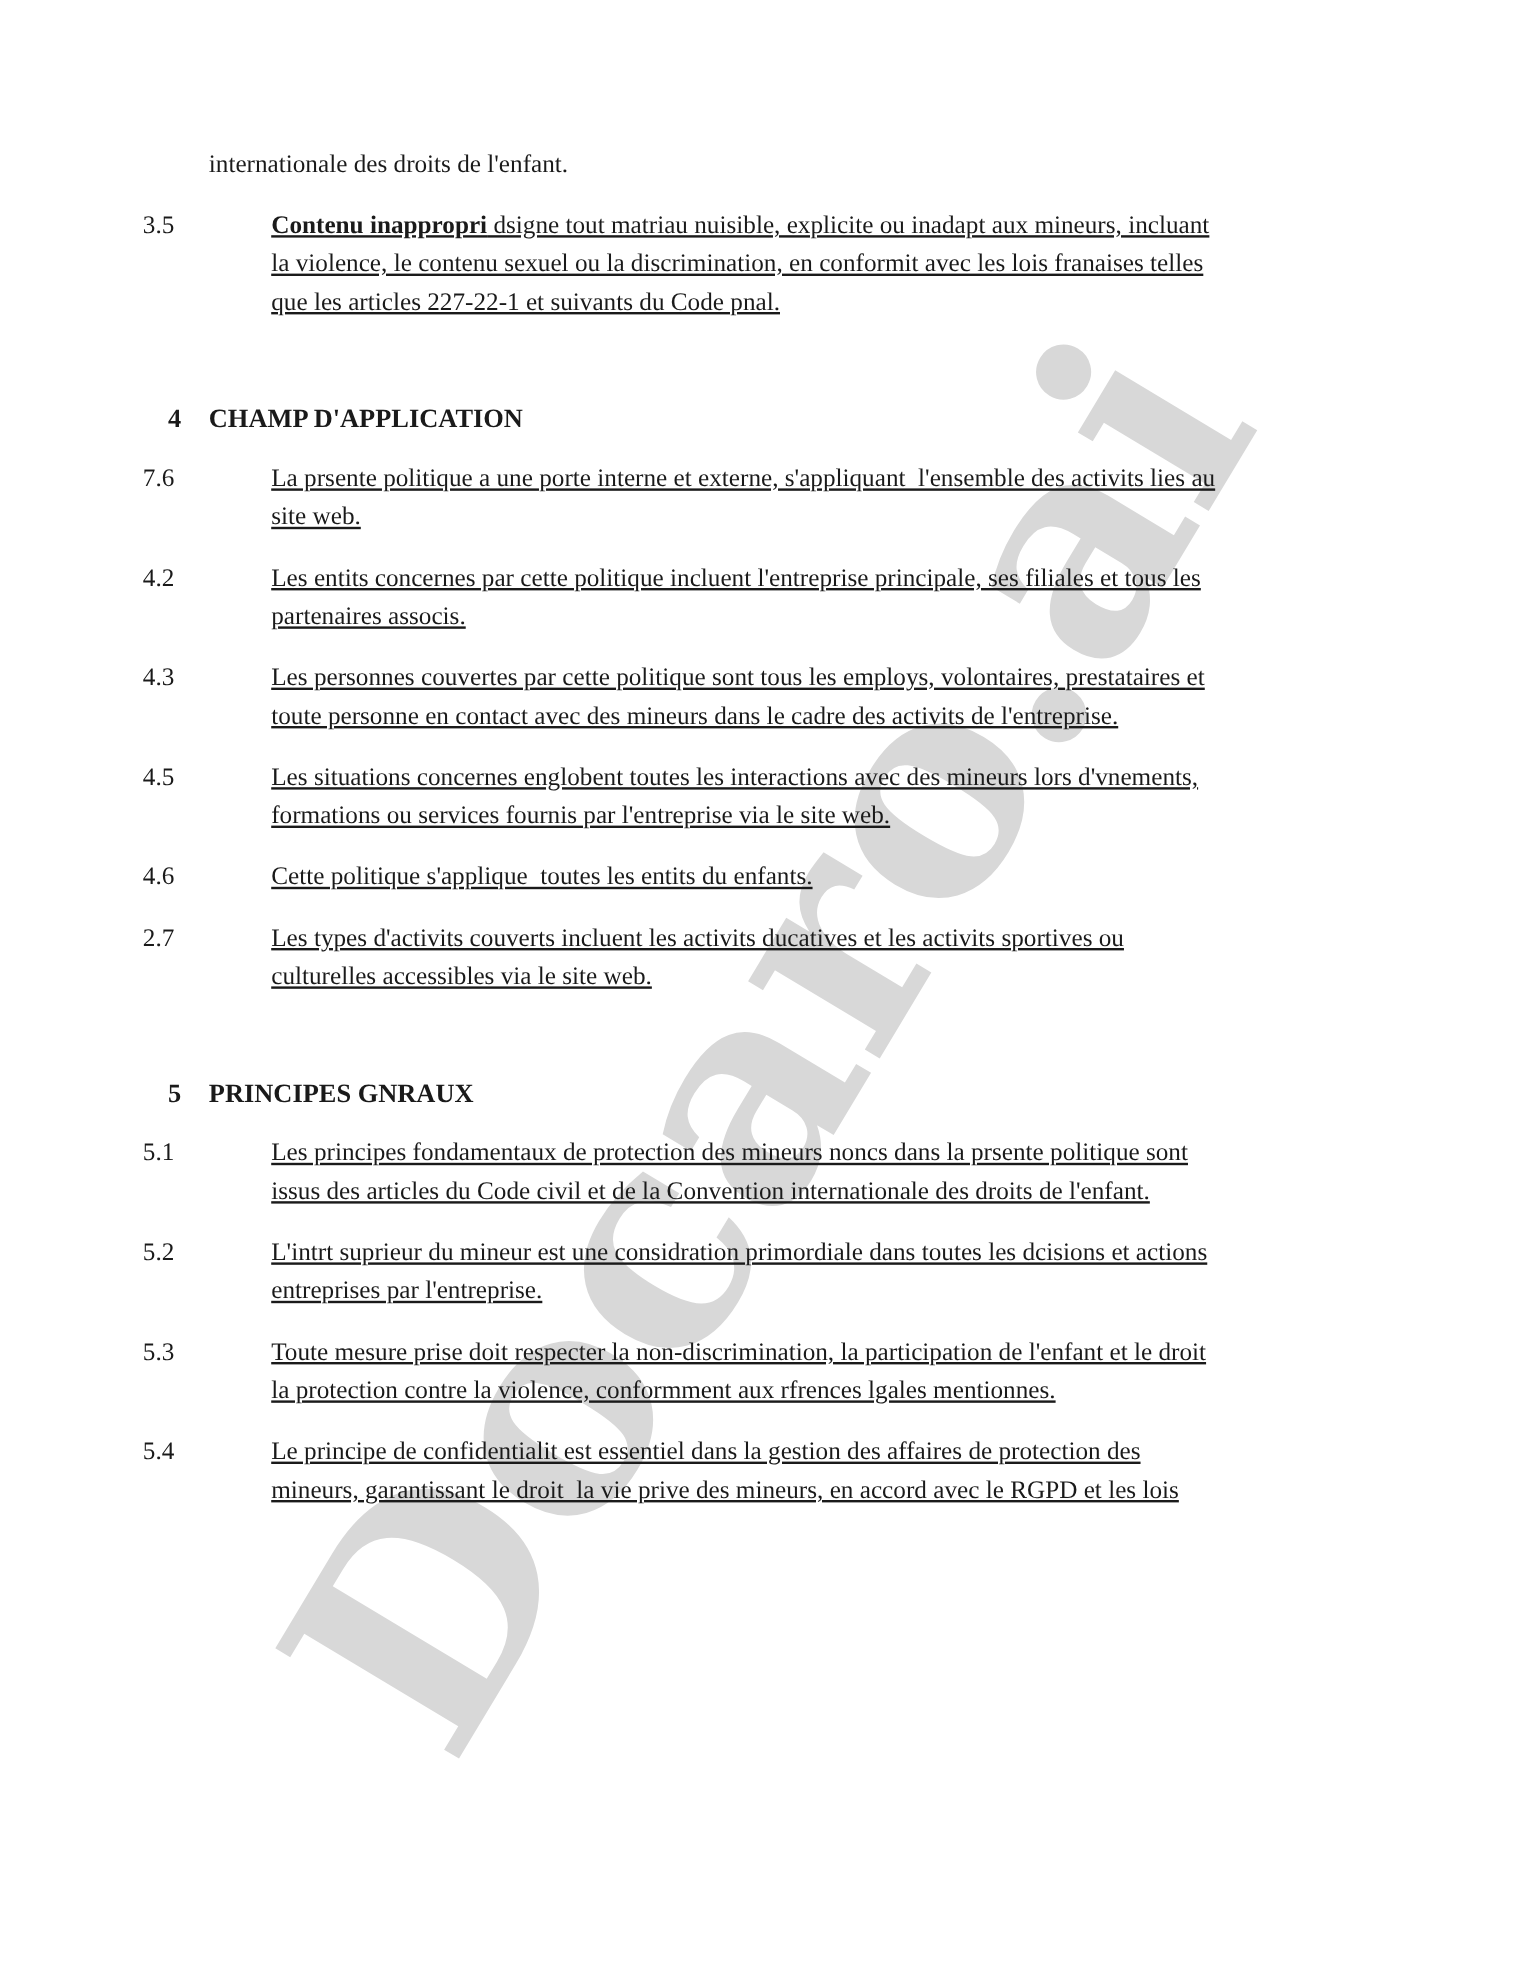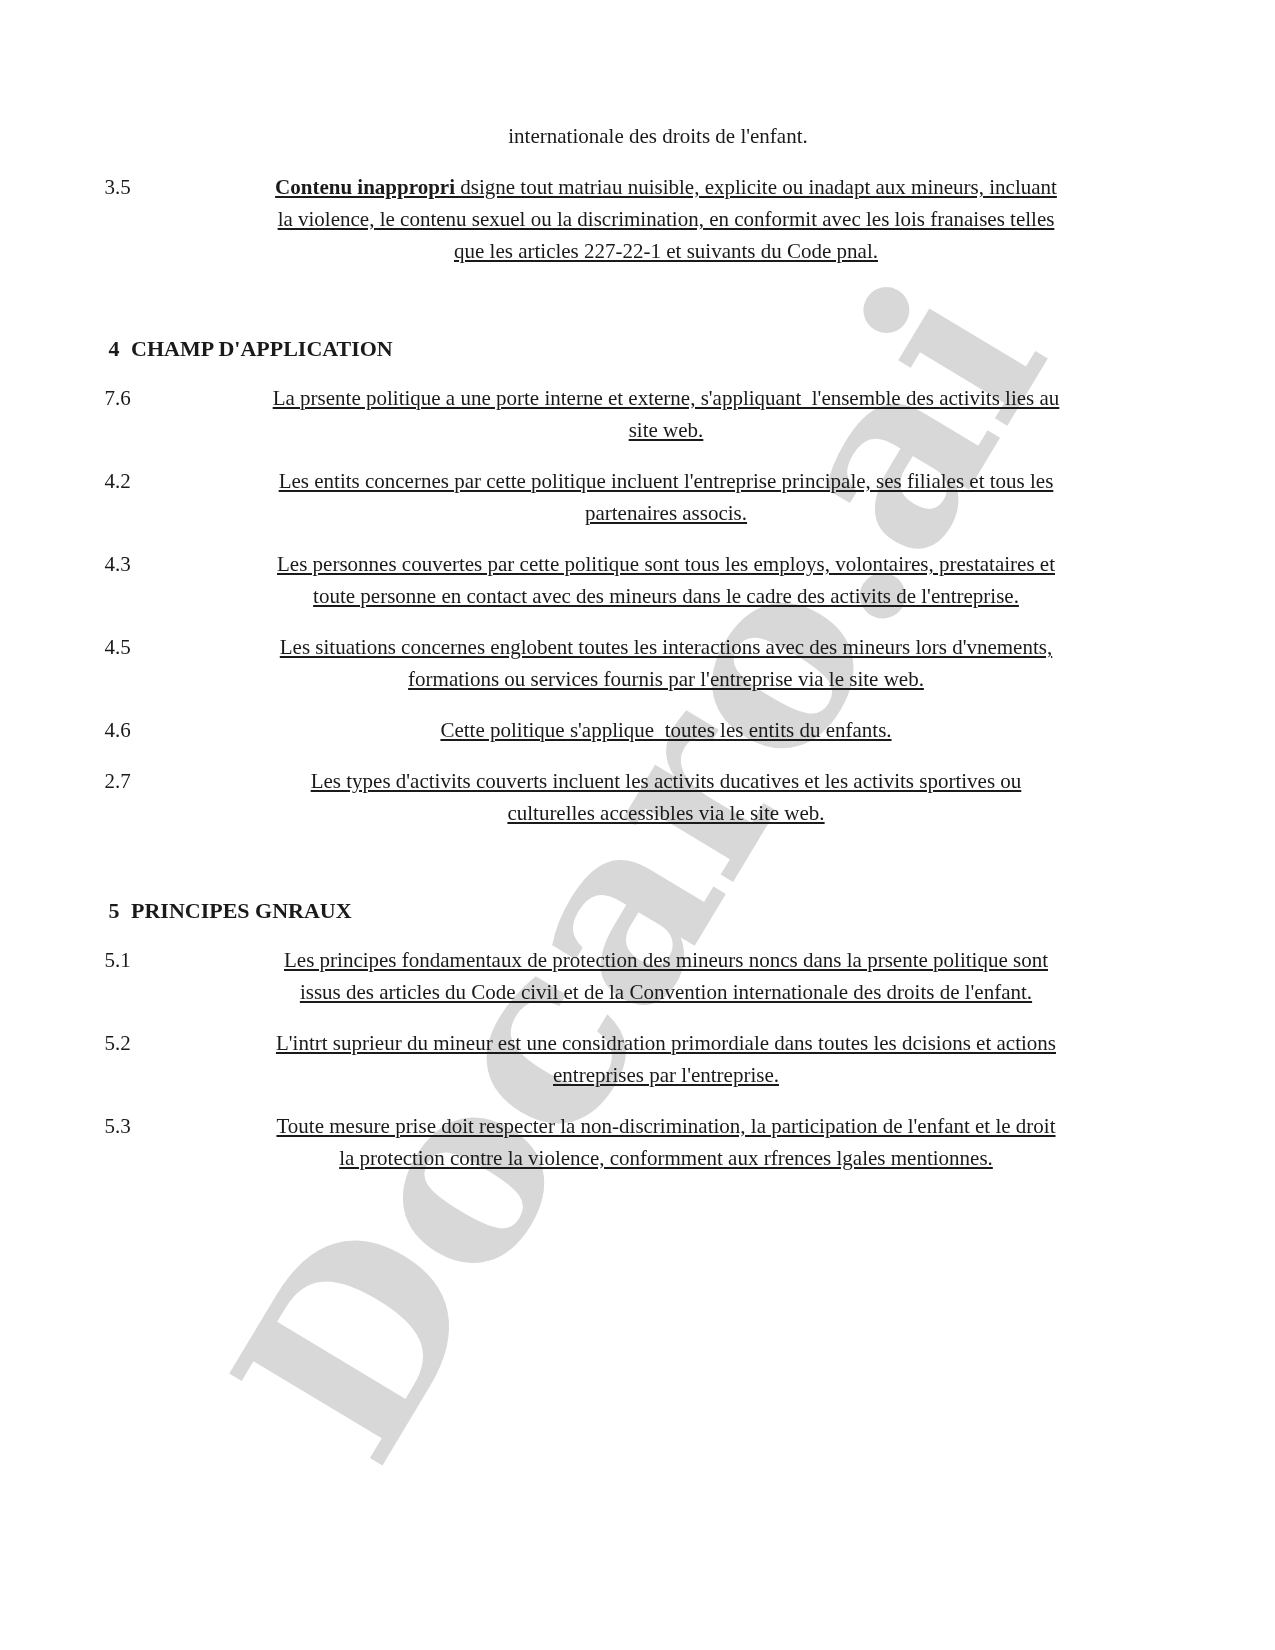--- a/index.html
+++ b/index.html
@@ -22,33 +22,33 @@
     font-weight: bold;
     font-size: 245px;
     color: #d8d8d8;
     white-space: nowrap;
     z-index: 0;
     user-select: none;
   }
   .content {
     position: relative;
     z-index: 1;
-    padding: 120px 90px 0 72px;
+    padding: 120px 90px 0 115px;
     font-size: 21px;
     line-height: 32px;
-    text-align: center;
   }
   .cont-para {
     margin: 0 0 19px 0;
     padding-left: 59px;
     white-space: pre-wrap;
   }
   .item {
     display: flex;
-    margin: 0 0 19px 16px;
+    margin: 0 0 19px 4px;
+    gap: 48px;
   }
   .item-num {
     flex: 0 0 59px;
     width: 59px;
   }
   .item-body {
     flex: 1 1 auto;
     white-space: pre-wrap;
     text-decoration: underline;
   }
@@ -130,15 +130,20 @@
     <div class="item">
       <div class="item-num">5.2</div>
       <div class="item-body">L'intrt suprieur du mineur est une considration primordiale dans toutes les dcisions et actions
 entreprises par l'entreprise.</div>
     </div>
     <div class="item">
       <div class="item-num">5.3</div>
       <div class="item-body">Toute mesure prise doit respecter la non-discrimination, la participation de l'enfant et le droit
 la protection contre la violence, conformment aux rfrences lgales mentionnes.</div>
     </div>
+    <div class="item">
+      <div class="item-num">5.4</div>
+      <div class="item-body">Le principe de confidentialit est essentiel dans la gestion des affaires de protection des
+mineurs, garantissant le droit  la vie prive des mineurs, en accord avec le RGPD et les lois</div>
+    </div>
 
   </div>
 </div>
 
 </body></html>

